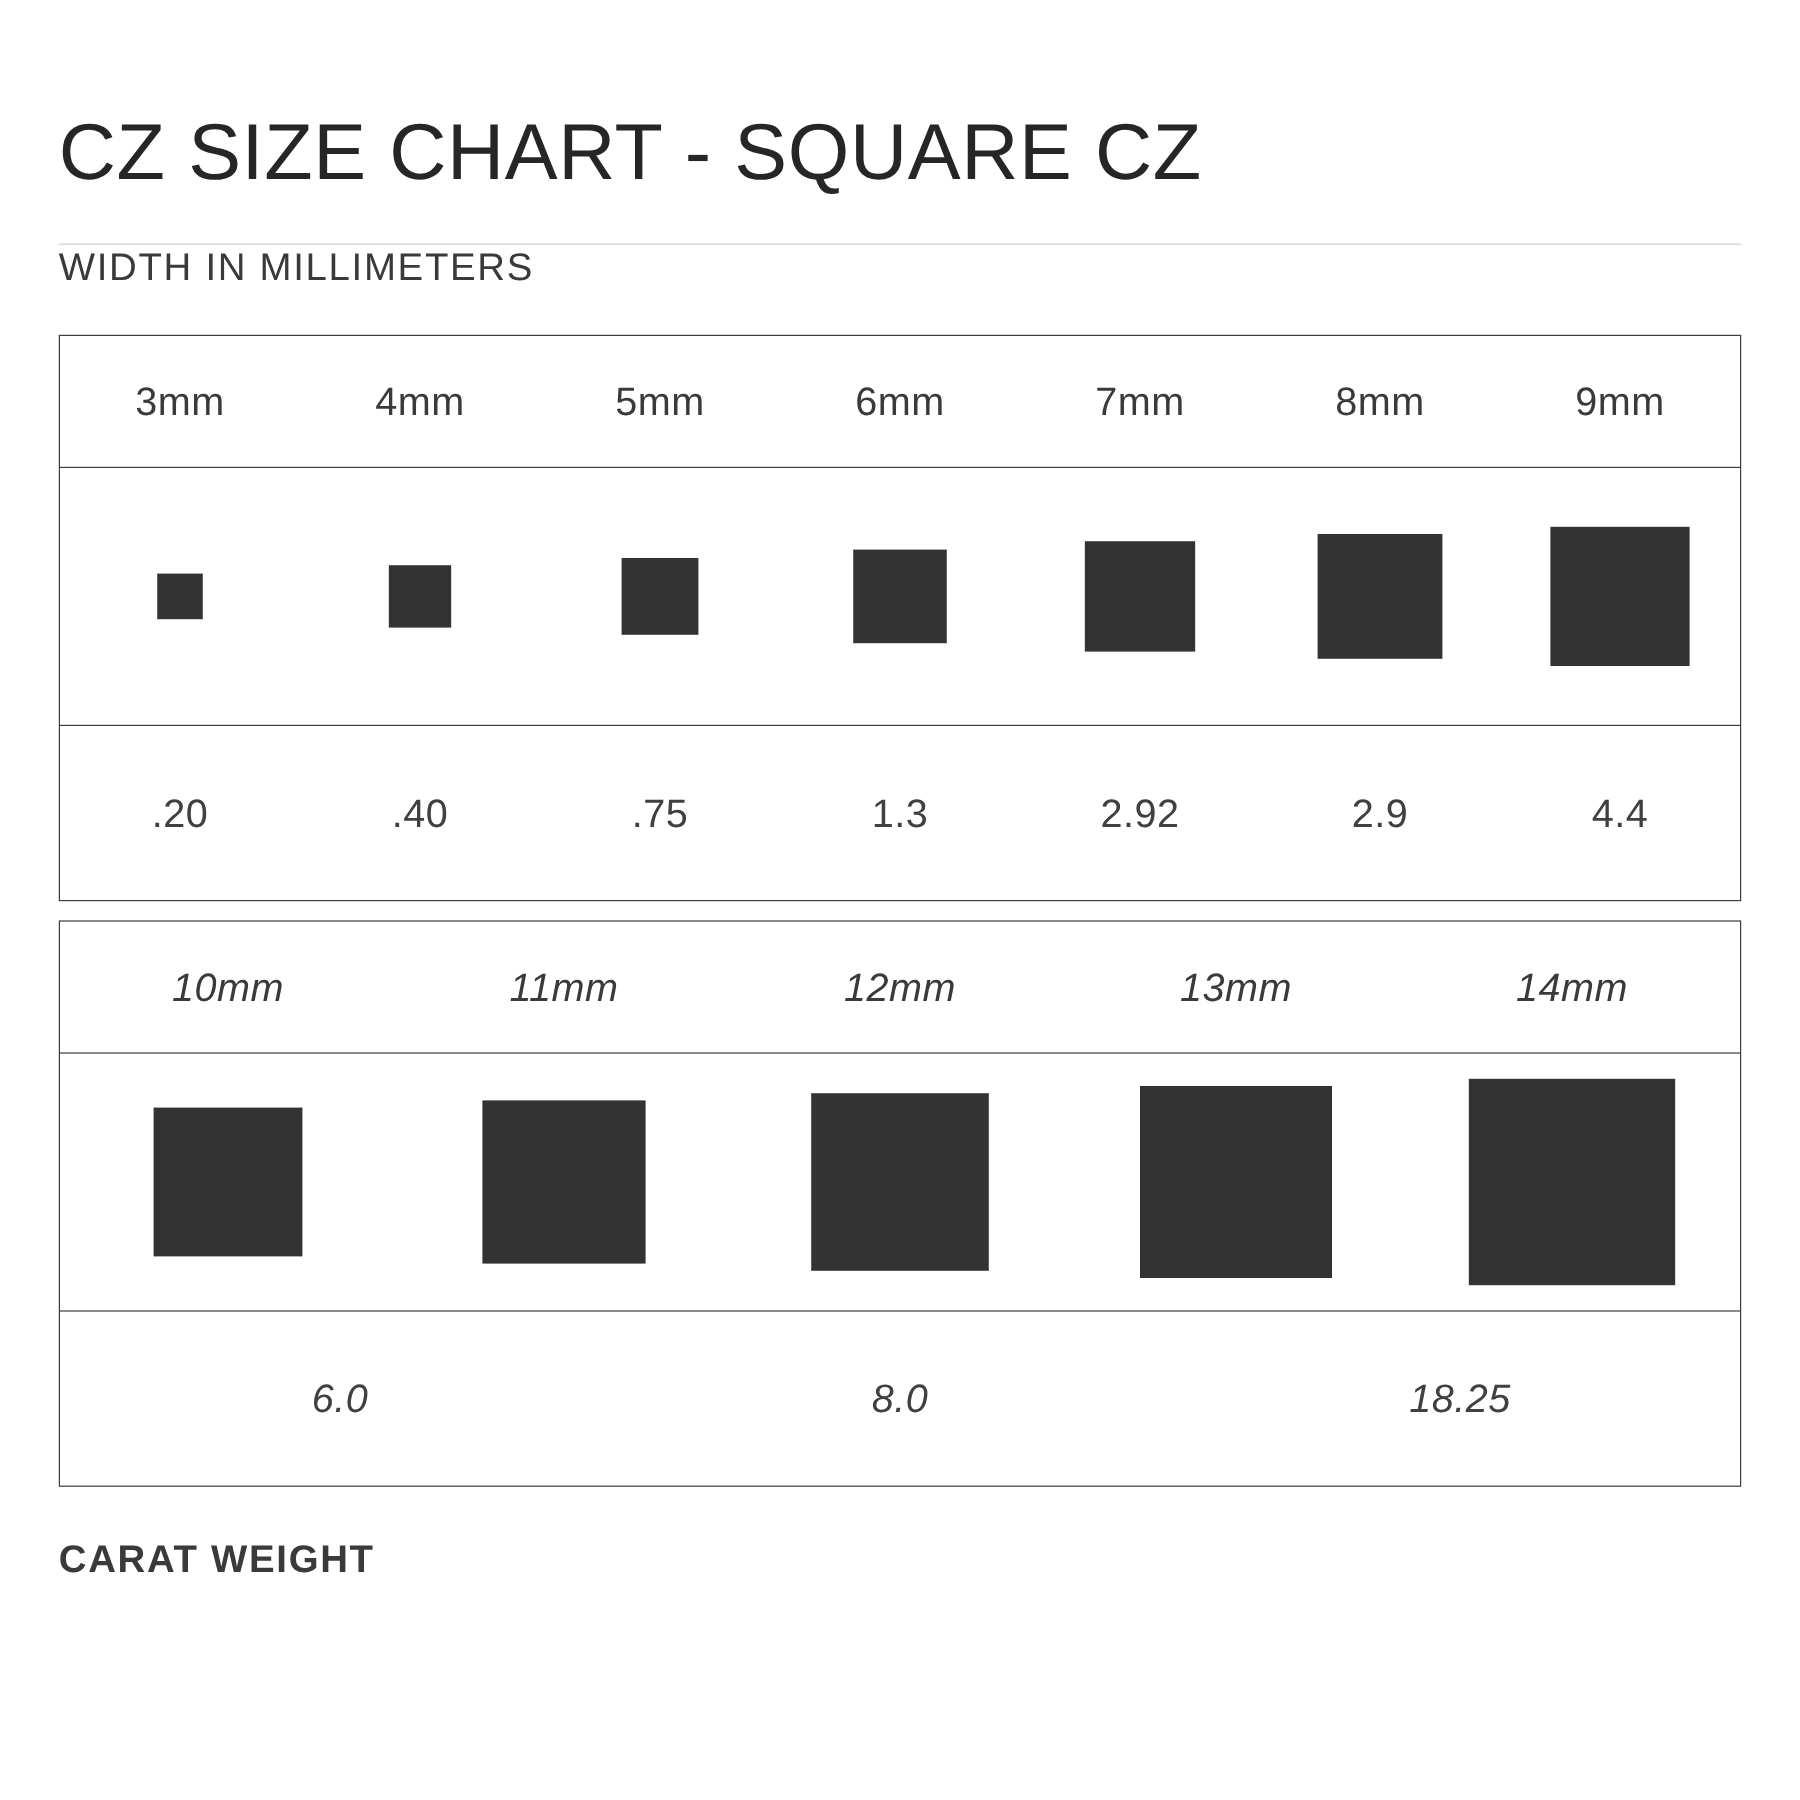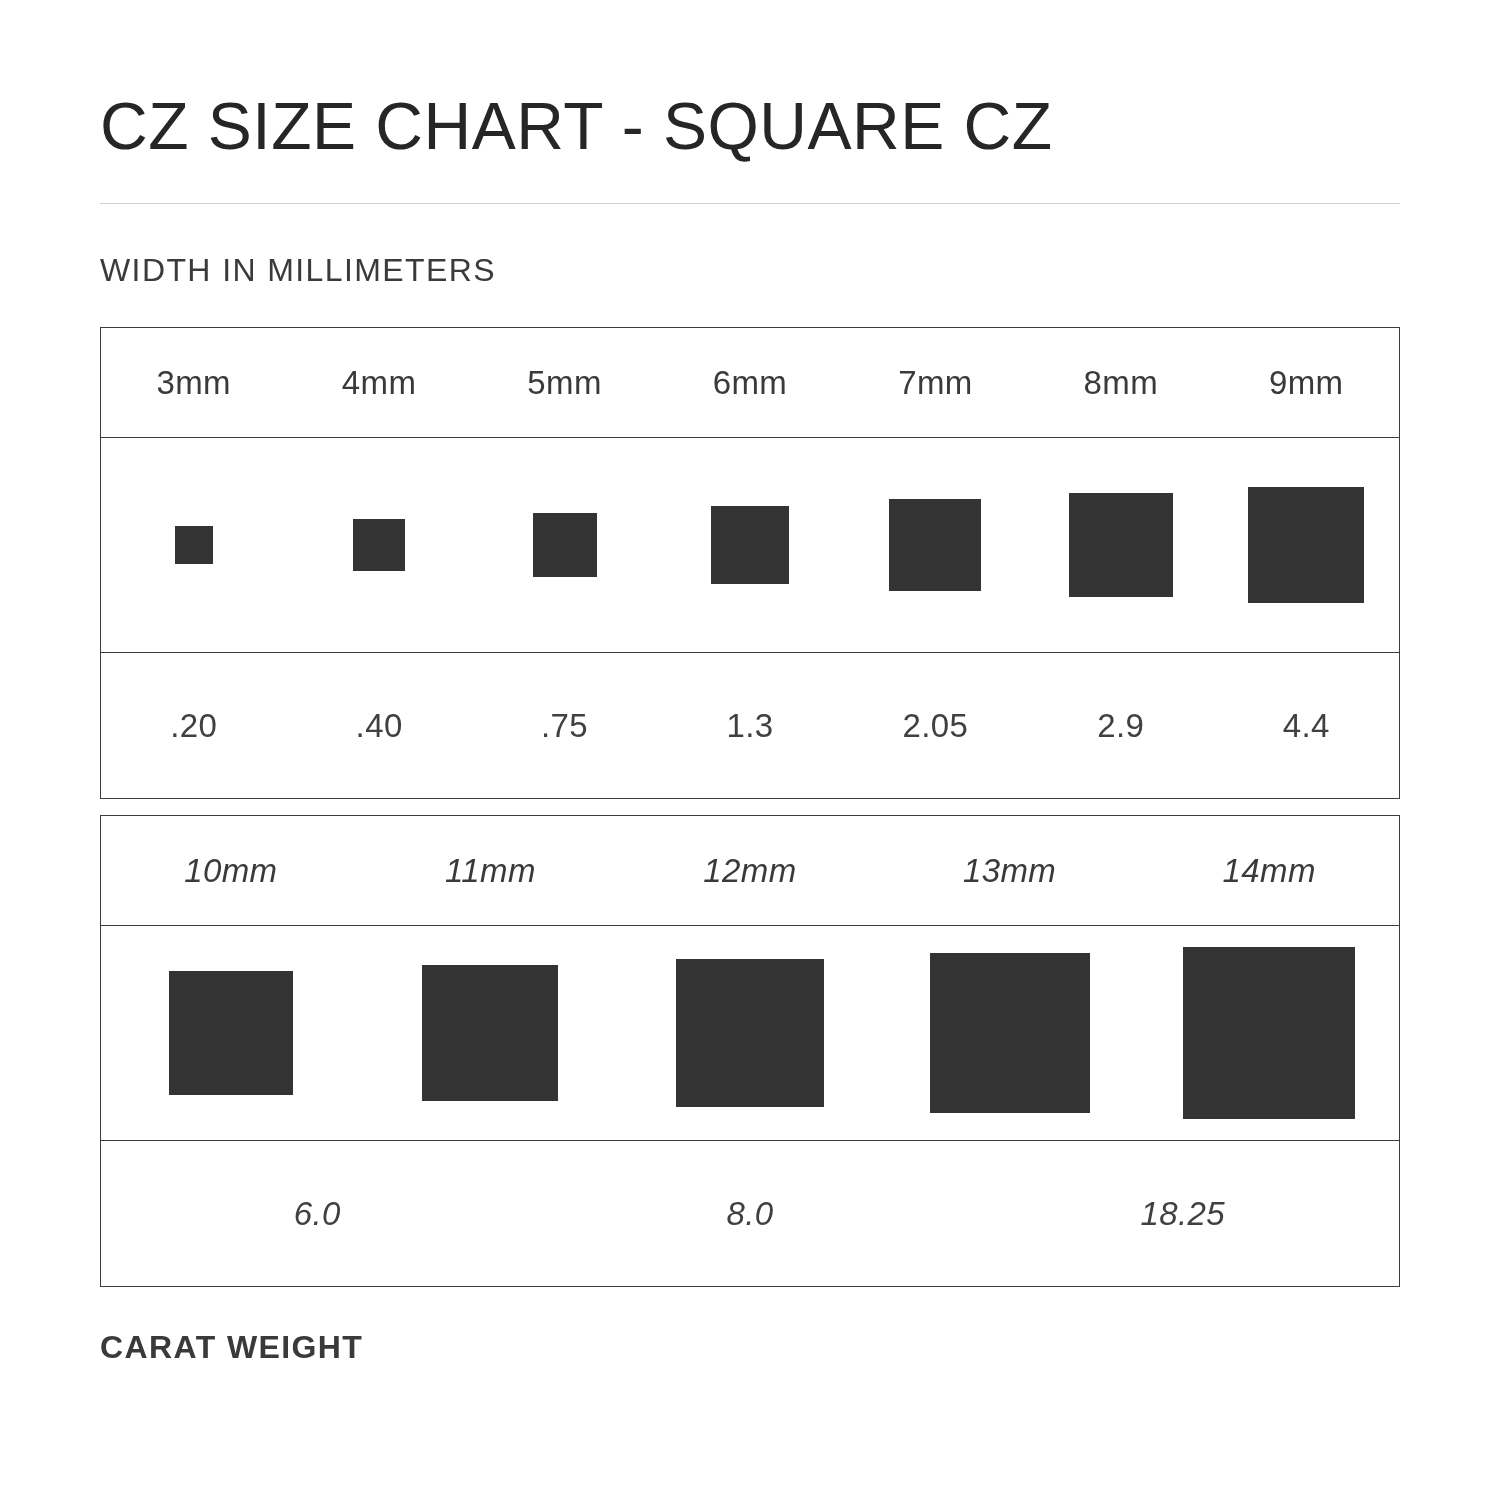--- a/index.html
+++ b/index.html
@@ -14,21 +14,21 @@
     color: #2b2b2b;
     position: relative;
     overflow: hidden;
   }
   .page {
     position: absolute;
     left: 0; top: 0;
     width: 1500px;
     height: 1500px;
     box-sizing: border-box;
-    padding: 0 100px;
+    padding: 0 49px;
   }
   .title {
     font-size: 66px;
     font-weight: 400;
     letter-spacing: 0.5px;
     color: #262626;
     margin: 0;
     padding-top: 92px;
     line-height: 1.05;
     white-space: nowrap;
@@ -36,21 +36,20 @@
   .title-rule {
     margin-top: 42px;
     height: 1px;
     background: #cfcfcf;
     width: 100%;
   }
   .section-label {
     font-size: 32px;
     letter-spacing: 1.4px;
     color: #3a3a3a;
-    margin-top: 48px;
     margin-bottom: 0;
     font-weight: 400;
   }
   .table {
     border: 1px solid #3d3d3d;
     width: 100%;
     box-sizing: border-box;
     margin-top: 38px;
   }
   .table.second {
@@ -172,21 +171,21 @@
       <div class="cell">
           <span class="wt-text">.40</span>
         </div>
       <div class="cell">
           <span class="wt-text">.75</span>
         </div>
       <div class="cell">
           <span class="wt-text">1.3</span>
         </div>
       <div class="cell">
-          <span class="wt-text">2.05</span>
+          <span class="wt-text">2.92</span>
         </div>
       <div class="cell">
           <span class="wt-text">2.9</span>
         </div>
       <div class="cell">
           <span class="wt-text">4.4</span>
         </div>
     </div>
   </div>
 

